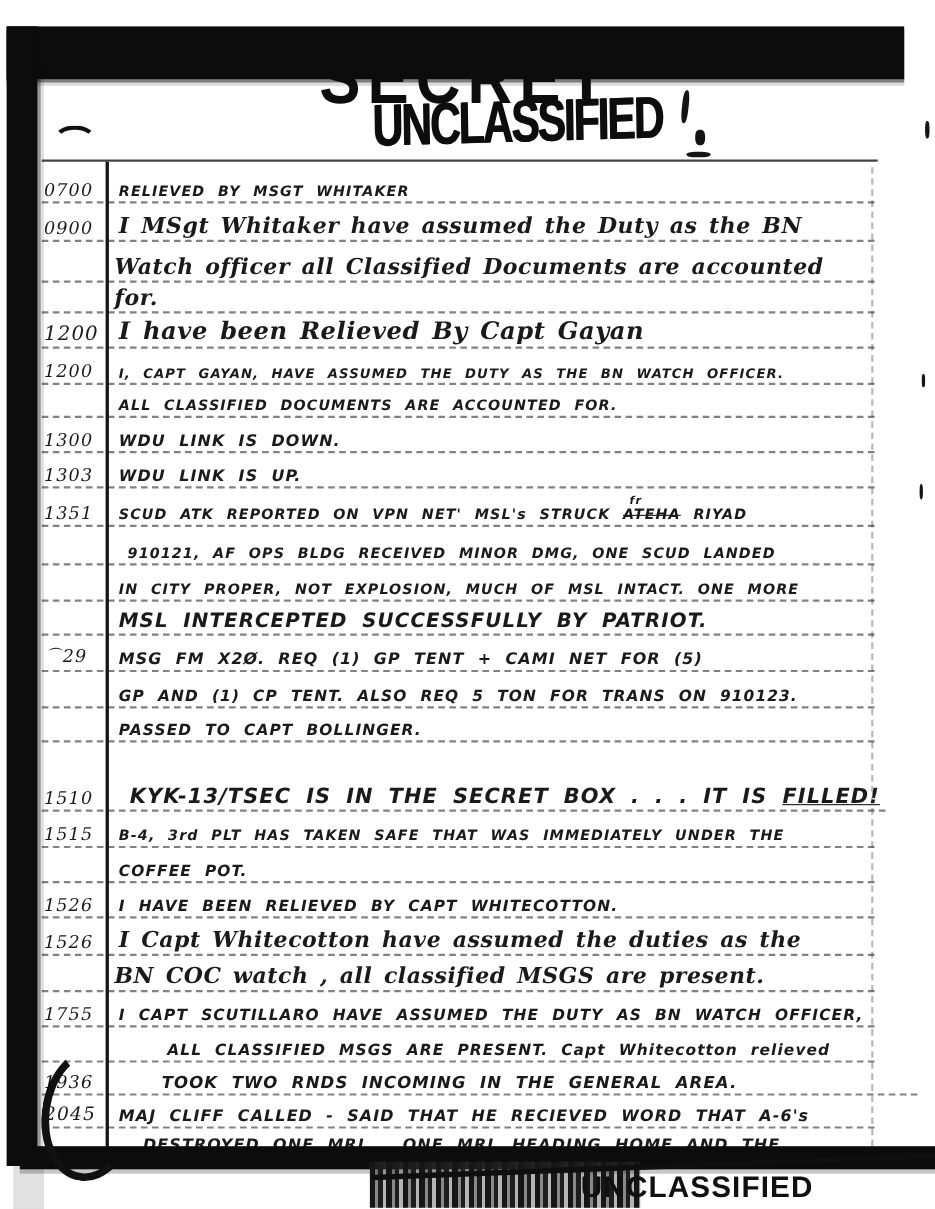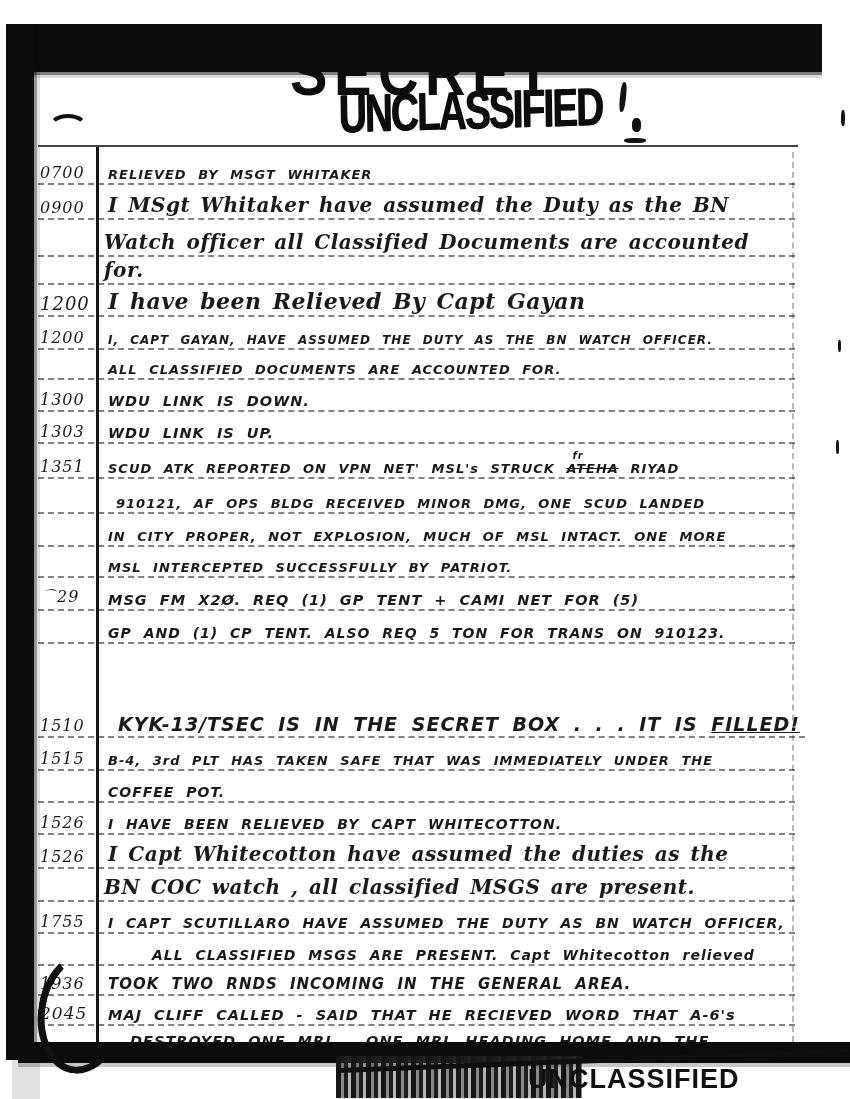--- a/index.html
+++ b/index.html
@@ -117,29 +117,33 @@
   <div class="row" style="top:477px;height:35px;">
     <span class="t"></span>
     <span class="e print" style="font-size:13px;margin-left:78px;">910121, AF OPS BLDG RECEIVED MINOR DMG, ONE SCUD LANDED</span>
   </div>
   <div class="row" style="top:512px;height:33px;">
     <span class="t"></span>
     <span class="e print" style="font-size:13px;">IN CITY PROPER, NOT EXPLOSION, MUCH OF MSL INTACT.  ONE MORE</span>
   </div>
   <div class="row" style="top:545px;height:31px;">
     <span class="t"></span>
-    <span class="e print" style="font-size:13px;">MSL INTERCEPTED SUCCESSFULLY BY PATRIOT.</span>
+    <span class="e print" style="font-size:18px;">MSL INTERCEPTED SUCCESSFULLY BY PATRIOT.</span>
   </div>
   <div class="row" style="top:576px;height:33px;">
     <span class="t">⌒29</span>
     <span class="e print" style="font-size:14.5px;">MSG FM X2Ø.  REQ (1) GP TENT + CAMI NET FOR (5)</span>
   </div>
   <div class="row" style="top:609px;height:33px;">
     <span class="t"></span>
     <span class="e print" style="font-size:14px;">GP AND (1) CP TENT.  ALSO REQ 5 TON FOR TRANS ON 910123.</span>
+  </div>
+  <div class="row" style="top:642px;height:31px;">
+    <span class="t"></span>
+    <span class="e print" style="font-size:14px;">PASSED TO CAPT BOLLINGER.</span>
   </div>
   <div class="row" style="top:703px;height:33px;padding-left:10px;">
     <span class="t">1510</span>
     <span class="e print" style="font-size:19px;">
       <span>KYK-13/TSEC IS IN THE SECRET BOX . . . IT IS </span><span class="ul">FILLED!</span>
     </span>
   </div>
   <div class="row" style="top:736px;height:33px;">
     <span class="t">1515</span>
     <span class="e print" style="font-size:13px;">B-4, 3rd PLT HAS TAKEN SAFE THAT WAS IMMEDIATELY UNDER THE</span>
@@ -161,21 +165,21 @@
     <span class="e script" style="font-size:20px;margin-left:66px;">BN COC watch , all classified MSGS are present.</span>
   </div>
   <div class="row" style="top:900px;height:32px;">
     <span class="t">1755</span>
     <span class="e print" style="font-size:14px;font-weight:700;">I CAPT SCUTILLARO HAVE ASSUMED THE DUTY AS BN WATCH OFFICER,</span>
   </div>
   <div class="row" style="top:932px;height:32px;">
     <span class="t"></span>
     <span class="e print" style="font-size:14px;margin-left:114px;">ALL CLASSIFIED MSGS ARE PRESENT. Capt Whitecotton relieved</span>
   </div>
-  <div class="row" style="top:964px;height:30px;">
+  <div class="row" style="top:964px;height:30px;padding-left:39px;">
     <span class="t">1936</span>
     <span class="e print" style="font-size:15px;font-weight:700;">TOOK TWO RNDS INCOMING IN THE GENERAL AREA.</span>
   </div>
   <div class="row" style="top:994px;height:30px;">
     <span class="t" style="font-size:17px;">2045</span>
     <span class="e print" style="font-size:14.5px;font-weight:700;">MAJ CLIFF CALLED - SAID THAT HE RECIEVED WORD THAT A-6's</span>
   </div>
   <div class="row" style="top:1024px;height:26px;border-bottom-color:rgba(25,25,25,.4);">
     <span class="t"></span>
     <span class="e print" style="font-size:14.5px;font-weight:700;margin-left:92px;">DESTROYED ONE MRL , ONE MRL HEADING HOME AND THE</span>

